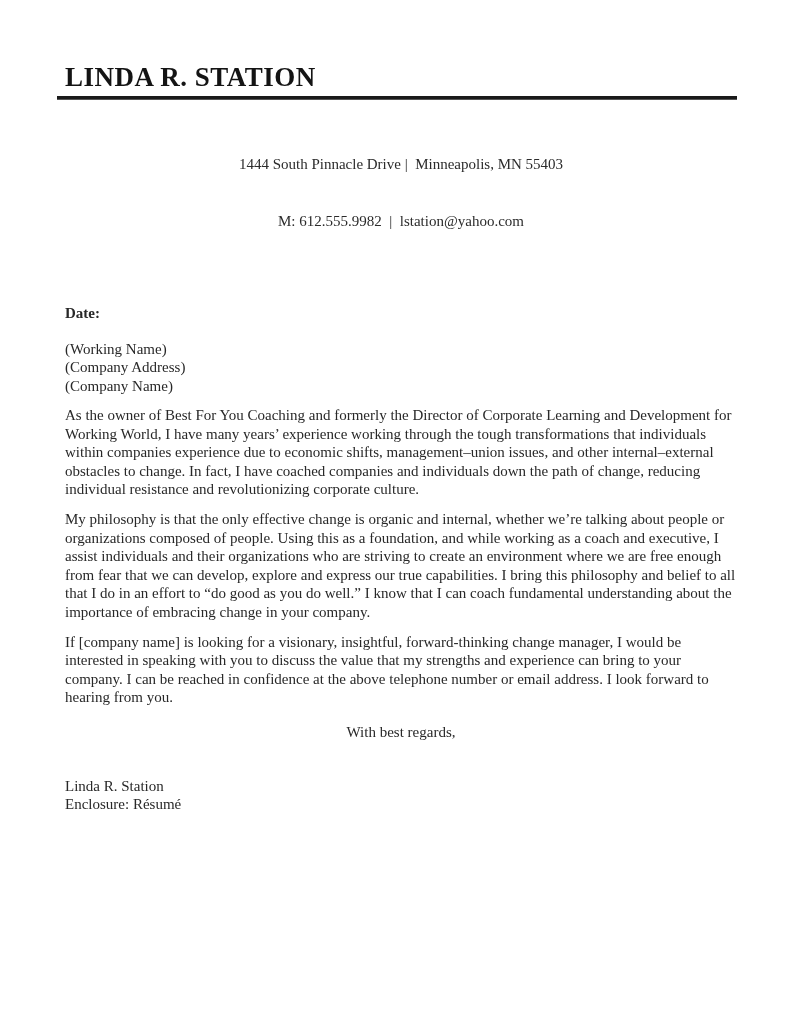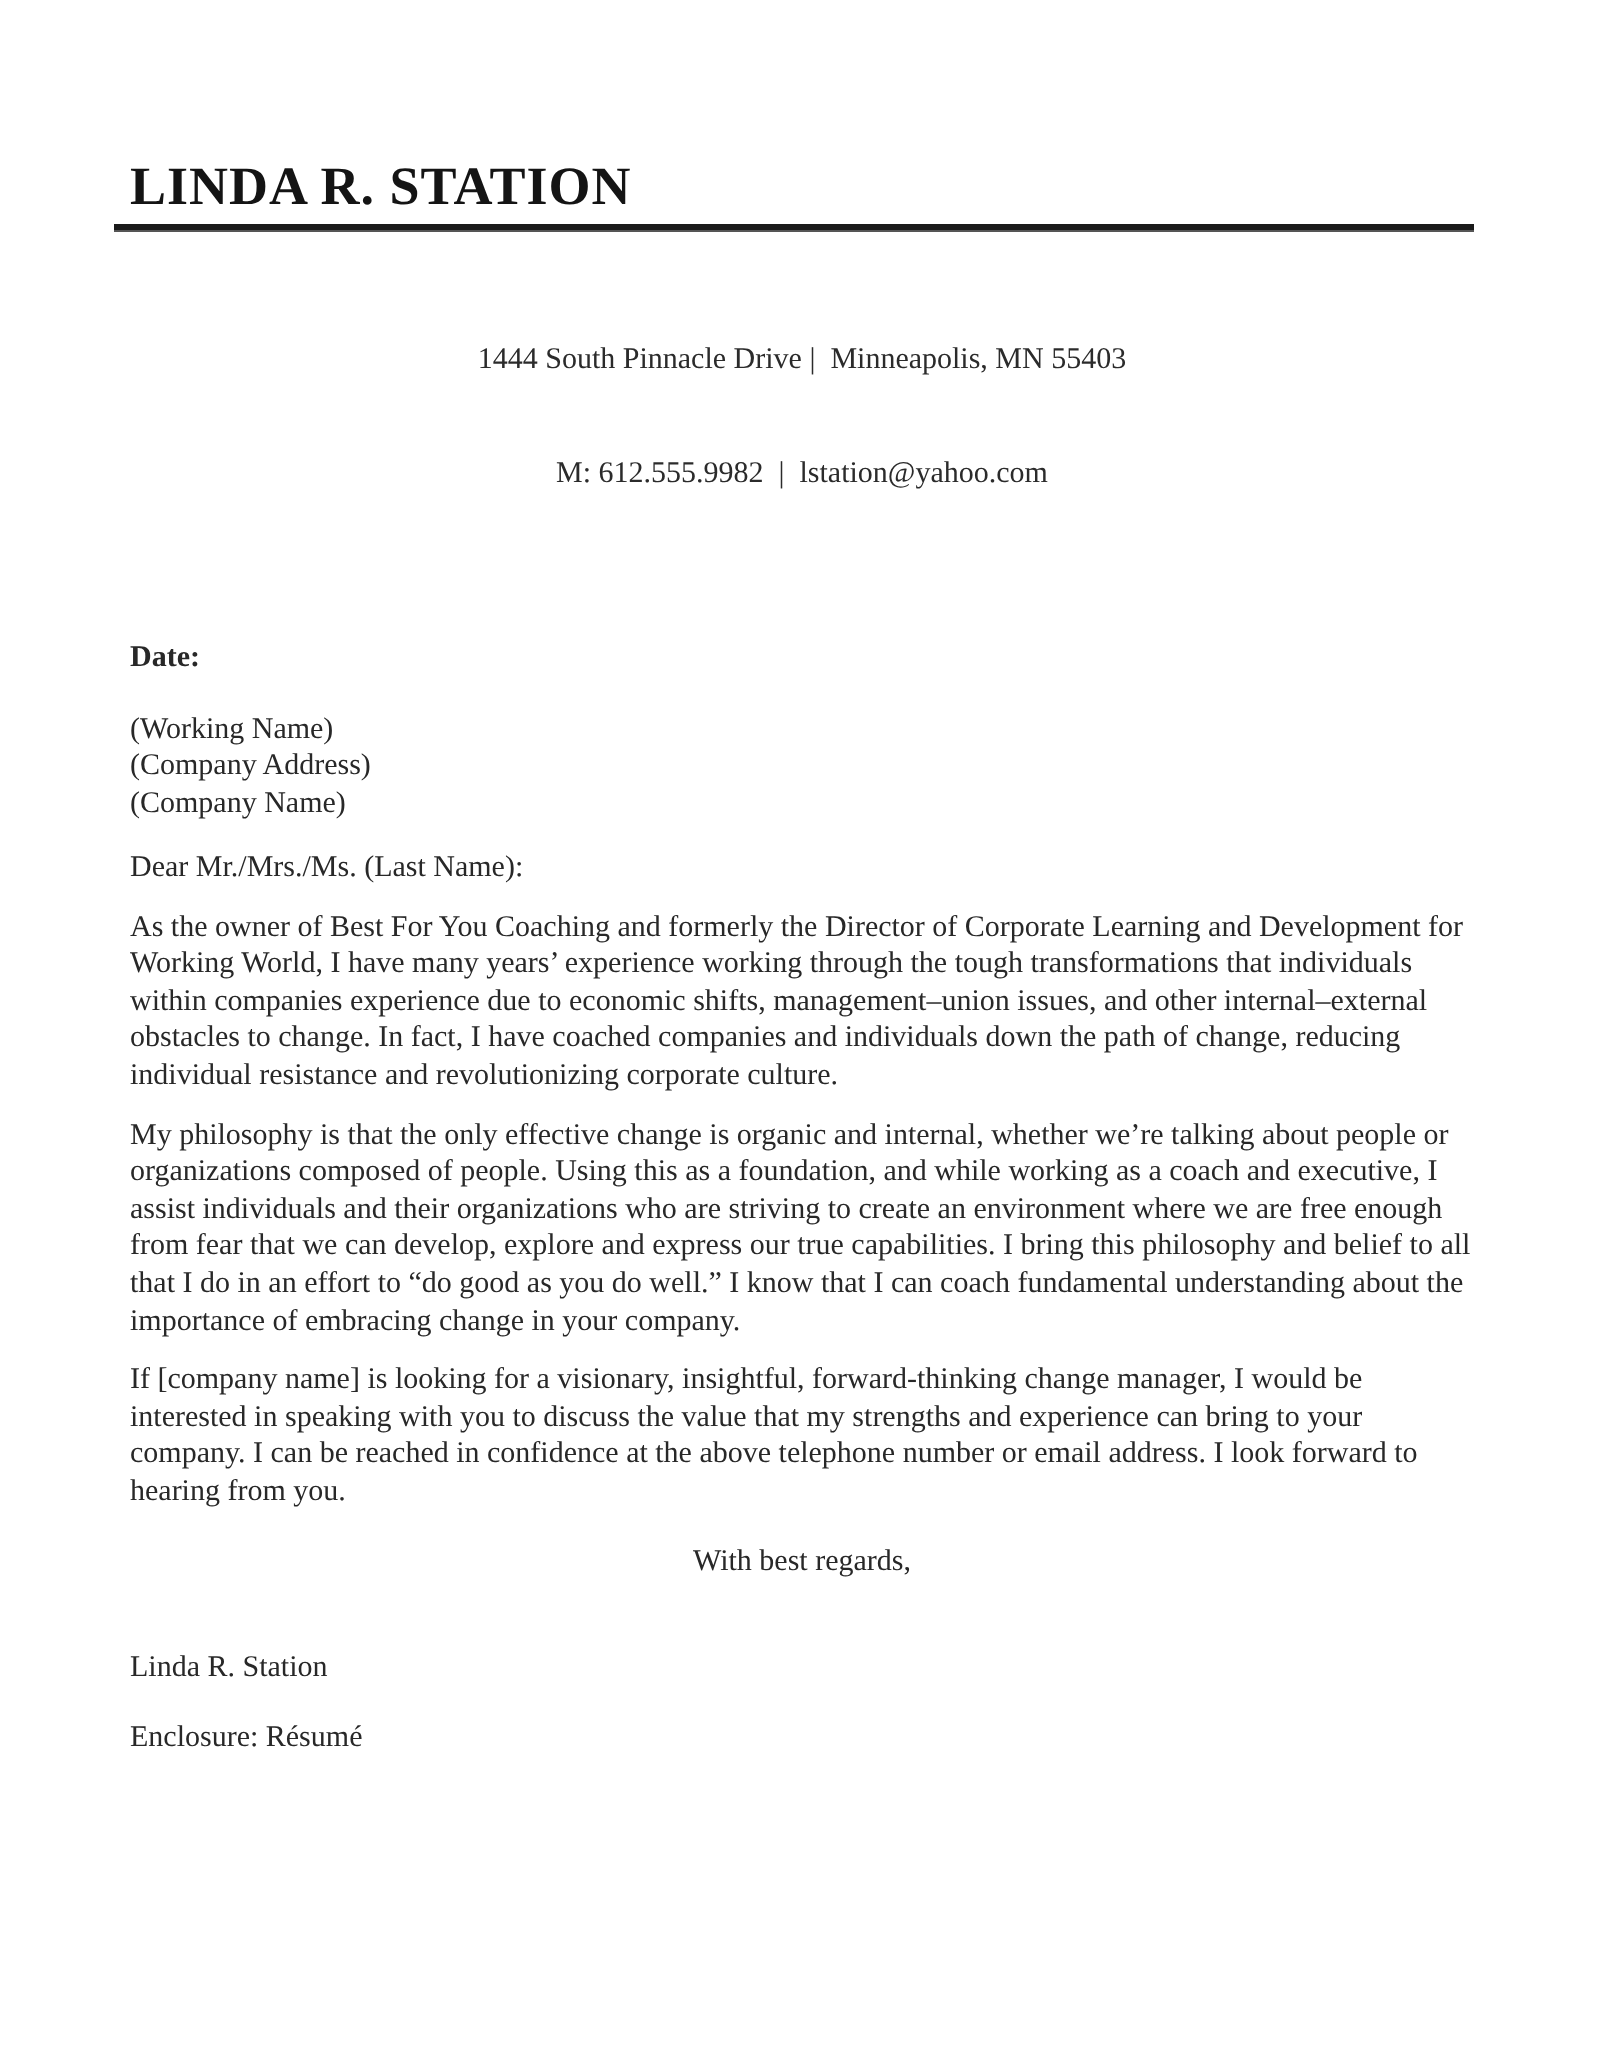--- a/index.html
+++ b/index.html
@@ -9,21 +9,21 @@
   }
   body {
     width: 800px;
     height: 1035px;
     overflow: hidden;
   }
   .page {
     box-sizing: border-box;
     width: 800px;
     height: 1035px;
-    padding: 78px 63px 0 65px;
+    padding: 62px 63px 0 65px;
     font-family: "Liberation Serif", "DejaVu Serif", serif;
     font-size: 15px;
     line-height: 18.6px;
     color: #282828;
     background: #ffffff;
   }
   .letterhead-name {
     margin: 0;
     font-size: 27px;
     line-height: 30px;
@@ -63,21 +63,20 @@
     text-align: left;
   }
   .closing {
     margin-top: 16px;
     text-align: center;
   }
   .signature-name {
     margin-top: 35px;
   }
   .enclosure-line {
-    margin-top: 16px;
   }
 </style>
 </head>
 <body>
 
 <div class="page">
 
   <header>
     <h1 class="letterhead-name">LINDA R. STATION</h1>
     <div class="letterhead-rule"></div>
@@ -90,21 +89,20 @@
   <main>
 
     <div class="date-line">Date:</div>
 
     <div class="recipient-block">
       <div>(Working Name)</div>
       <div>(Company Address)</div>
       <div>(Company Name)</div>
     </div>
 
-    <div class="salutation">Dear Mr./Mrs./Ms. (Last Name):</div>
 
     <p class="para">As the owner of Best For You Coaching and formerly the Director of Corporate Learning and Development for Working World, I have many years’ experience working through the tough transformations that individuals within companies experience due to economic shifts, management–union issues, and other internal–external obstacles to change. In fact, I have coached companies and individuals down the path of change, reducing individual resistance and revolutionizing corporate culture.</p>
 
     <p class="para">My philosophy is that the only effective change is organic and internal, whether we’re talking about people or organizations composed of people. Using this as a foundation, and while working as a coach and executive,  I assist individuals and their organizations who are striving to create an environment where we are free enough from fear that we can develop, explore and express our true capabilities. I bring this philosophy and belief to all that I do in an effort to “do good as you do well.” I know that I can coach fundamental understanding about the importance of embracing change in your company.</p>
 
     <p class="para">If [company name] is looking for a visionary, insightful, forward-thinking change manager, I would be interested in speaking with you to discuss the value that my strengths and experience can bring to your company. I can be reached in confidence at the above telephone number or email address. I look forward to hearing from you.</p>
 
     <div class="closing">With best regards,</div>
 
     <div class="signature-name">Linda R. Station</div>

